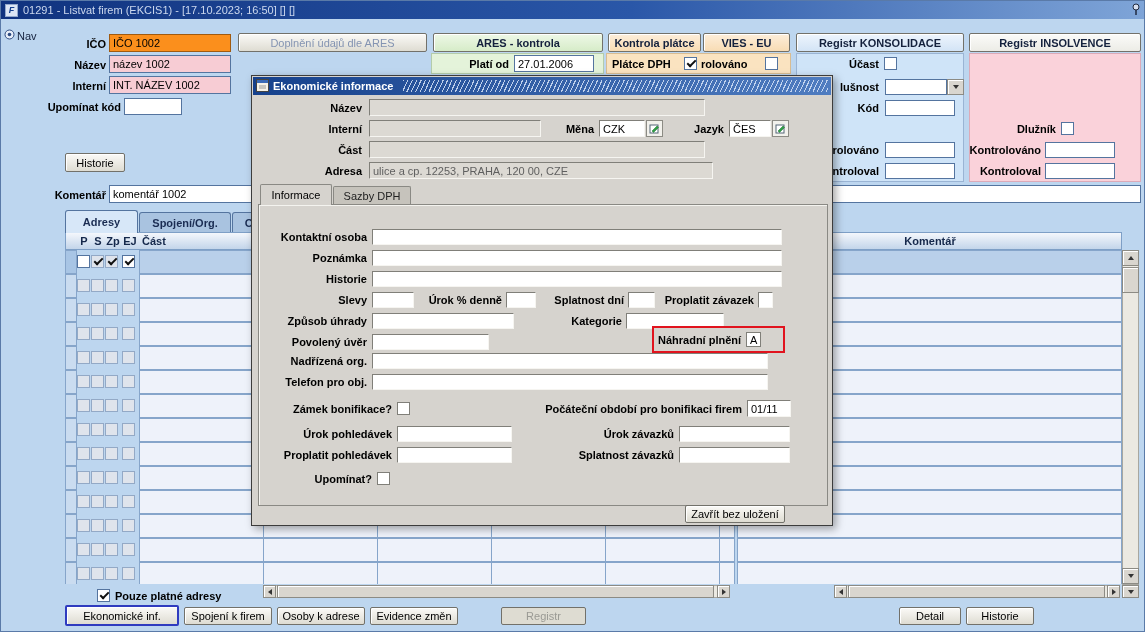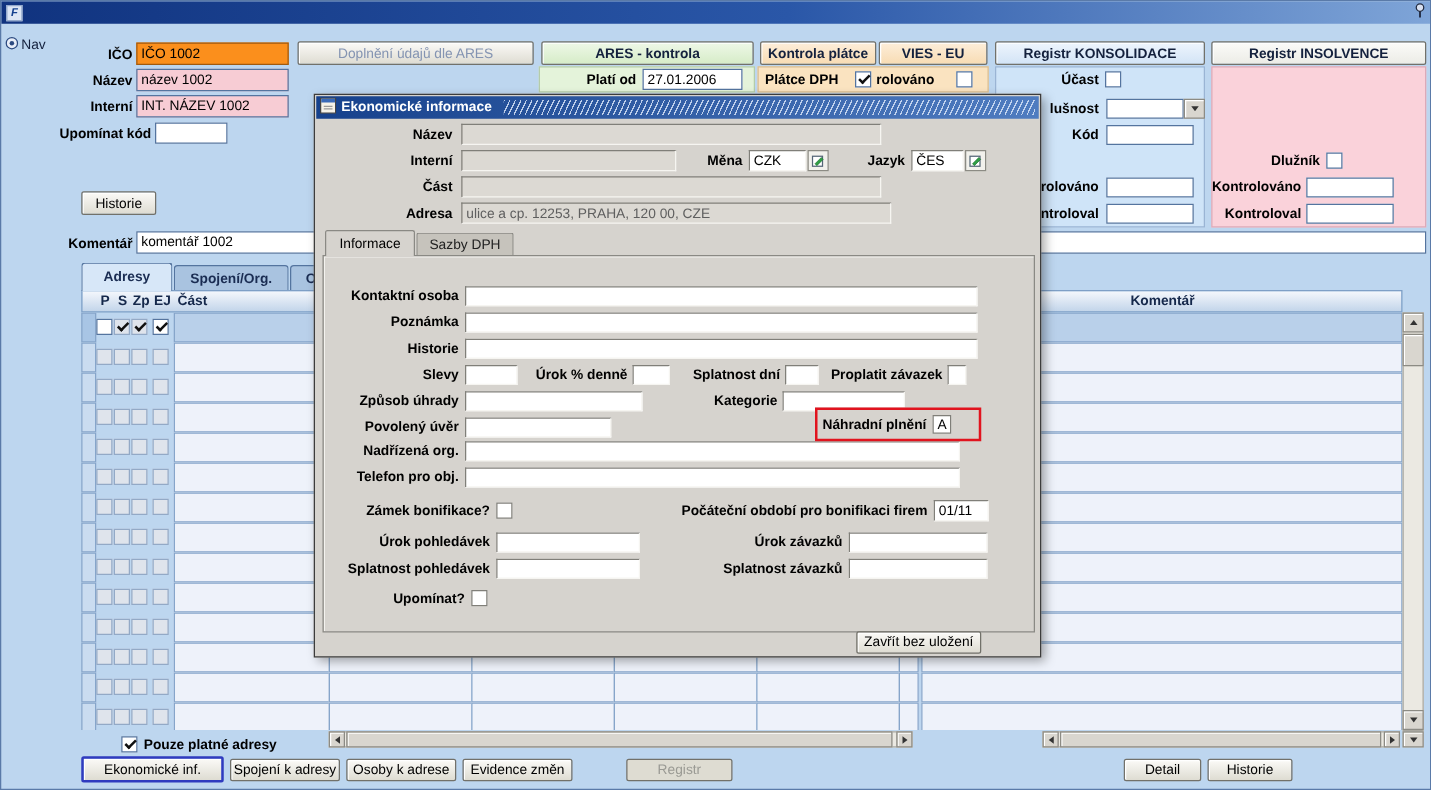--- a/index.html
+++ b/index.html
@@ -72,20 +72,21 @@
 </style>
 </head>
 <body>
 
 <div class="window">
 
   <div class="titlebar">
     <div class="app-icon">
         <span>F</span>
       </div>
+    <span class="title-text">01291 - Listvat firem (EKCIS1) - [17.10.2023; 16:50]  []  []</span>
     <span style="margin-left:auto">
       <svg width="12" height="13">
           <circle cx="6" cy="4" r="3" fill="#d8e0f0" stroke="#202a40"></circle>
           <line x1="6" y1="7" x2="6" y2="12" stroke="#202a40" stroke-width="1.5"></line>
         </svg>
     </span>
   </div>
 
   <span class="lbl" style="left:3px;top:28px">
     <svg width="11" height="11">
@@ -388,21 +389,21 @@
     </div>
   <div class="sthumb" style="left:847px;top:584px;width:257px;height:13px"></div>
   <div class="sbtn" style="left:1106px;top:584px;width:13px;height:13px">
       <span class="tri right"></span>
     </div>
 
   <span class="cb checked" style="left:96px;top:588px"></span>
   <span class="lbl" style="left:114px;top:589px">Pouze platné adresy</span>
 
   <div class="btn hl-blue" style="left:64px;top:604px;width:114px;height:21px">Ekonomické inf.</div>
-  <div class="btn" style="left:183px;top:606px;width:88px;height:18px">Spojení k adresy</div>
+  <div class="btn" style="left:183px;top:606px;width:88px;height:18px">Spojení k firem</div>
   <div class="btn" style="left:276px;top:606px;width:88px;height:18px">Osoby k adrese</div>
   <div class="btn" style="left:369px;top:606px;width:88px;height:18px">Evidence změn</div>
   <div class="btn disb" style="left:500px;top:606px;width:85px;height:18px">Registr</div>
   <div class="btn" style="left:898px;top:606px;width:62px;height:18px">Detail</div>
   <div class="btn" style="left:965px;top:606px;width:68px;height:18px">Historie</div>
 
   <div class="modal">
     <div class="mtitle">
       <span>
         <svg width="13" height="13">
@@ -487,21 +488,21 @@
     <span class="mlbl" style="left:8px;top:327px;width:132px">Zámek bonifikace?</span>
     <span class="mcb" style="left:145px;top:326px"></span>
     <span class="mlbl" style="left:248px;top:327px;width:242px">Počáteční období pro bonifikaci firem</span>
     <div class="mfld" style="left:495px;top:324px;width:44px;height:17px">01/11</div>
 
     <span class="mlbl" style="left:8px;top:352px;width:132px">Úrok pohledávek</span>
     <div class="mfld" style="left:145px;top:350px;width:115px;height:16px"></div>
     <span class="mlbl" style="left:310px;top:352px;width:112px">Úrok závazků</span>
     <div class="mfld" style="left:427px;top:350px;width:111px;height:16px"></div>
 
-    <span class="mlbl" style="left:8px;top:373px;width:132px">Splatnost pohledávek</span>
+    <span class="mlbl" style="left:8px;top:373px;width:132px">Proplatit pohledávek</span>
     <div class="mfld" style="left:145px;top:371px;width:115px;height:16px"></div>
     <span class="mlbl" style="left:310px;top:373px;width:112px">Splatnost závazků</span>
     <div class="mfld" style="left:427px;top:371px;width:111px;height:16px"></div>
 
     <span class="mlbl" style="left:8px;top:397px;width:112px">Upomínat?</span>
     <span class="mcb" style="left:125px;top:396px"></span>
 
     <div class="btn" style="left:433px;top:429px;width:100px;height:18px">Zavřít bez uložení</div>
   </div>
 

